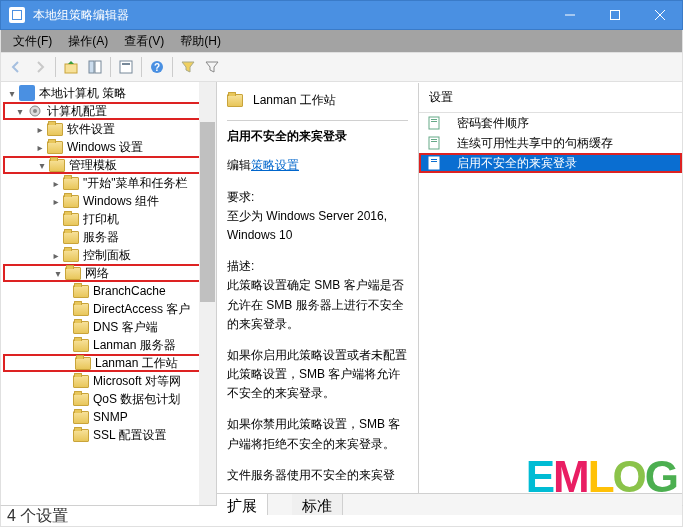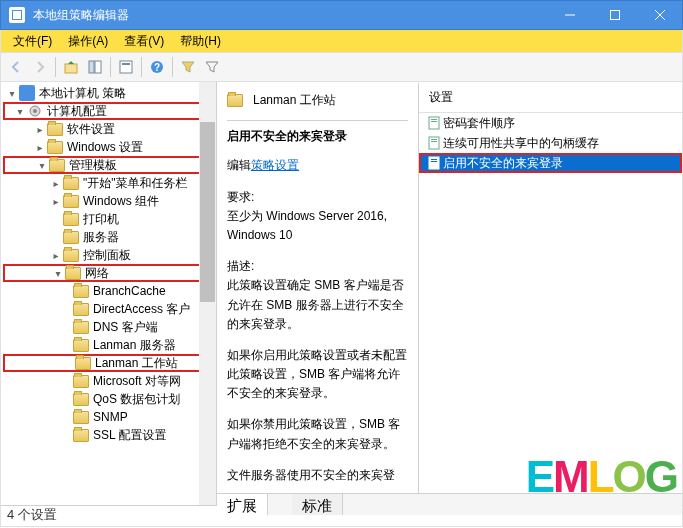--- a/index.html
+++ b/index.html
@@ -9,21 +9,21 @@
   .titlebar { height: 30px; background: #4a90e2; color: #fff; display: flex; align-items: center; padding: 0 0 0 8px; border: 1px solid #3a7bc8; }
   .titlebar-icon { width: 16px; height: 16px; background: #fff; border-radius: 2px; margin-right: 8px; position: relative; }
   .titlebar-icon::after { content: ""; position: absolute; inset: 3px; border: 1px solid #4a90e2; }
   .titlebar-text { flex: 1; font-size: 12px; }
   .titlebar-btns { display: flex; }
   .titlebar-btn { width: 45px; height: 29px; display: flex; align-items: center; justify-content: center; color: #fff; font-size: 14px; }
   .titlebar-btn.close { background: transparent; }
   .titlebar-btn svg { width: 10px; height: 10px; stroke: #fff; stroke-width: 1; fill: none; }
 
   
-  .menubar { height: 22px; background: #fde047; display: flex; align-items: center; padding: 1px 4px; border-left: 1px solid #e0e0e0; border-right: 1px solid #e0e0e0; }
+  .menubar { height: 22px; background: #a3a3a3; display: flex; align-items: center; padding: 1px 4px; border-left: 1px solid #e0e0e0; border-right: 1px solid #e0e0e0; }
   .menu-item { padding: 3px 8px; cursor: default; }
 
   
   .toolbar { height: 30px; background: #f5f5f5; display: flex; align-items: center; padding: 0 4px; border: 1px solid #e0e0e0; gap: 2px; }
   .tool-btn { width: 22px; height: 22px; display: flex; align-items: center; justify-content: center; border: 1px solid transparent; }
   .tool-btn.disabled { opacity: 0.4; }
   .tool-sep { width: 1px; height: 20px; background: #ccc; margin: 0 2px; }
   .tool-btn svg { width: 16px; height: 16px; }
 
   
@@ -55,33 +55,33 @@
   .detail-header { display: flex; align-items: center; gap: 6px; margin-bottom: 6px; }
   .detail-title { font-weight: bold; margin-bottom: 10px; }
   .detail-link { color: #0066cc; text-decoration: underline; }
   .detail-block { margin-top: 12px; }
   .detail-sep { border: none; border-top: 1px solid #d0d0d0; margin: 10px 0 6px; }
 
   
   .settings-pane { flex: 1; border-left: 1px solid #d0d0d0; }
   .settings-header { height: 30px; display: flex; align-items: center; padding: 0 10px; background: #fff; border-bottom: 1px solid #e0e0e0; }
   .settings-list { }
-  .setting-row { display: flex; align-items: center; height: 20px; padding: 0 8px; gap: 2px; white-space: nowrap; }
+  .setting-row { display: flex; align-items: center; height: 20px; padding: 0 8px; gap: 16px; white-space: nowrap; }
   .setting-row.selected { background: #0a6ed1; color: #fff; outline: 2px solid #d22; outline-offset: -2px; }
   .setting-icon { width: 14px; height: 14px; flex-shrink: 0; }
   .setting-icon svg { width: 14px; height: 14px; }
 
   
   .tabs { display: flex; border-top: 1px solid #d0d0d0; height: 22px; background: #f5f5f5; }
   .tab { padding: 3px 10px; border-right: 1px solid #d0d0d0; background: #fff; font-size: 15px; }
   .tab.inactive { background: #f0f0f0; margin-left: 24px; }
   .content-wrap { flex: 1; display: flex; flex-direction: column; }
 
   
-  .statusbar { height: 22px; border: 1px solid #e0e0e0; border-top: 1px solid #d0d0d0; display: flex; padding: 0 6px; font-size: 13px; color: #333; }
+  .statusbar { height: 22px; border: 1px solid #e0e0e0; border-top: 1px solid #d0d0d0; display: flex; align-items: center; padding: 0 6px; font-size: 16px; color: #333; }
 
   
   .watermark { position: absolute; right: 6px; bottom: 26px; font-size: 44px; font-weight: 900; letter-spacing: -2px; }
   .watermark span:nth-child(1){color:#00bcd4}
   .watermark span:nth-child(2){color:#e91e63}
   .watermark span:nth-child(3){color:#ffc107}
   .watermark span:nth-child(4){color:#8bc34a}
   .watermark span:nth-child(5){color:#4caf50}
 </style>
 </head>

